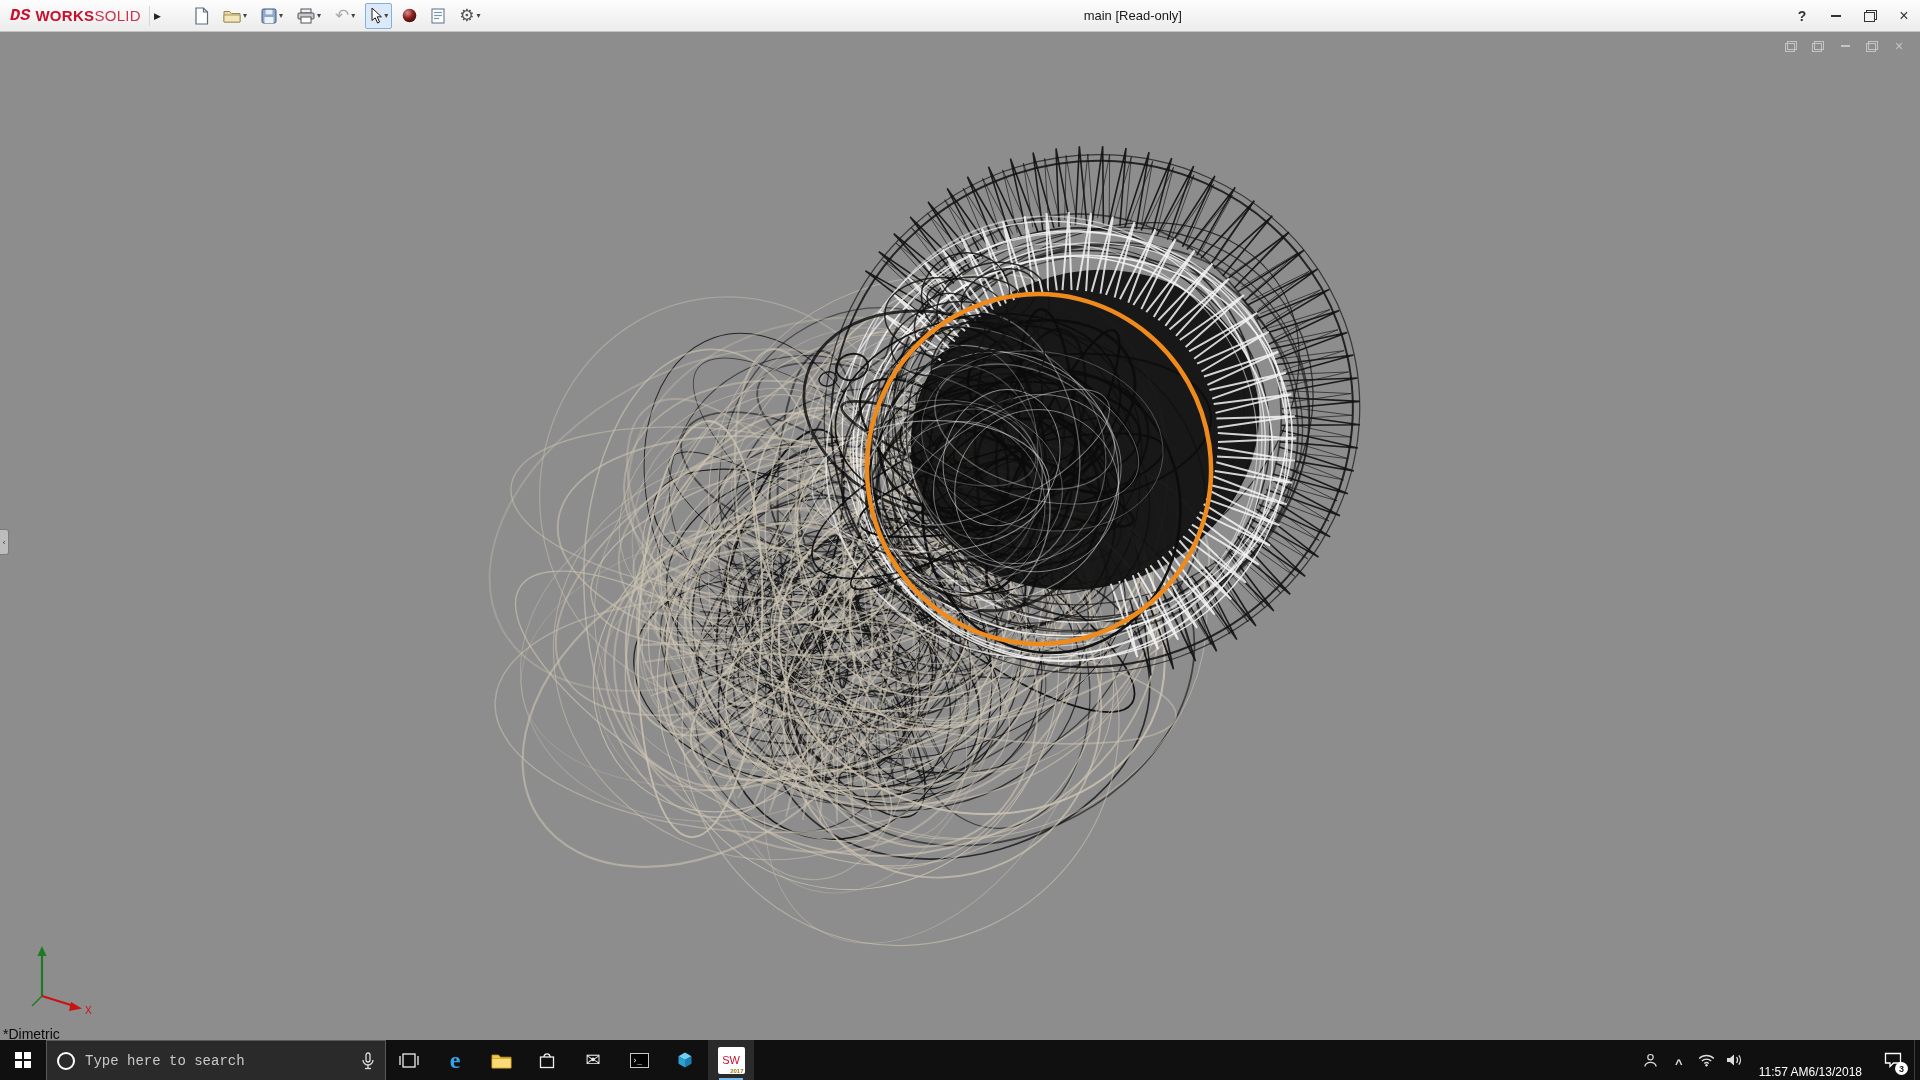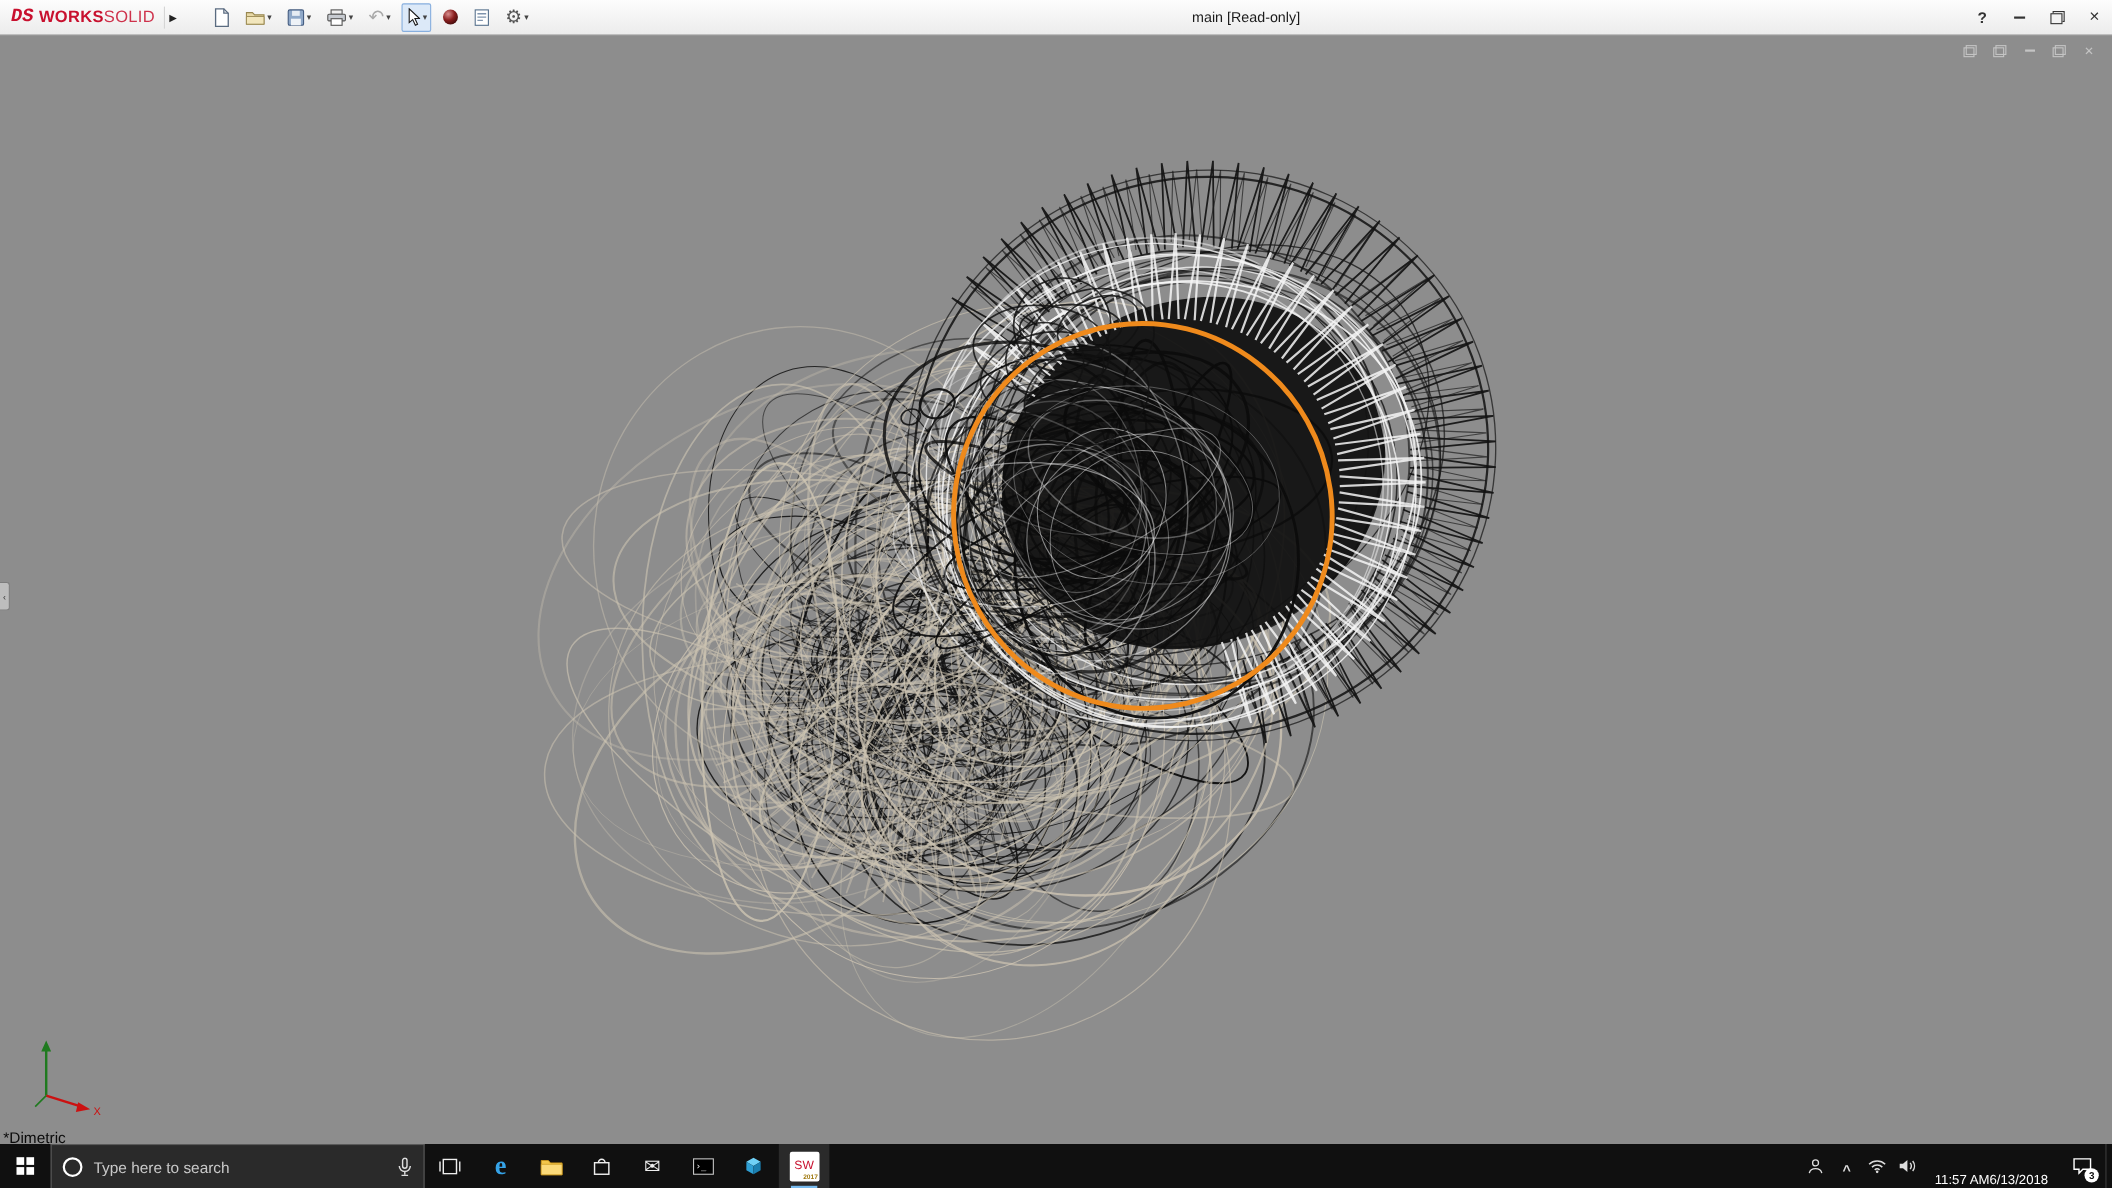--- a/index.html
+++ b/index.html
@@ -42,21 +42,21 @@
   .view-label{position:absolute;left:3px;top:994px;font-size:14px;color:#0a0a0a}
   .triad{position:absolute;left:22px;top:908px}
 
   
   .taskbar{position:absolute;left:0;bottom:0;width:1920px;height:40px;background:#101010;display:flex;align-items:stretch;z-index:30}
   .tb-icon{width:46px;display:flex;align-items:center;justify-content:center;cursor:pointer;position:relative}
   .win-logo{width:16px;height:16px;display:grid;grid-template-columns:7px 7px;grid-template-rows:7px 7px;gap:1.5px;transform:skewY(0deg)}
   .win-logo span{background:#fff;display:block}
   .search{width:340px;display:flex;align-items:center;background:#2a2a2a;border:1px solid #5a5a5a;border-bottom:none;padding:0 10px;gap:10px;cursor:text}
   .cortana-ring{width:18px;height:18px;border:2px solid #fff;border-radius:50%;flex:none}
-  .search input{flex:1;background:transparent;border:none;outline:none;color:#e0e0e0;font-size:14px;font-family:Liberation Sans, sans-serif}
+  .search input{flex:1;background:transparent;border:none;outline:none;color:#e0e0e0;font-size:14px;font-family:Liberation Mono, monospace}
   .search input::placeholder{color:#c9c9c9}
   .edge-e{font-family:"Liberation Serif",serif;font-size:24px;font-weight:bold;color:#35a3e8;line-height:1}
   .cmd-icon{width:19px;height:15px;background:#000;border:1px solid #c6c6c6;color:#fff;font-size:8px;line-height:13px;padding-left:2px;font-family:"DejaVu Sans Mono",monospace}
   .sw-tile{width:27px;height:27px;background:#fff;border-radius:2px;position:relative;display:flex;align-items:center;justify-content:center}
   .sw-tile .sw-txt{font-size:11px;font-weight:normal;color:#c8102e;line-height:1}
   .sw-tile .sw-year{position:absolute;right:1px;bottom:0;font-size:6px;font-weight:bold;color:#a07a10}
   .running-bar{position:absolute;left:11px;right:11px;bottom:0;height:2px;background:#76b9ed}
   .tb-active{background:#2a2a2a}
   .tray{margin-left:auto;display:flex;align-items:stretch}
   .tray-icon{width:28px;display:flex;align-items:center;justify-content:center;cursor:pointer;color:#ddd}

